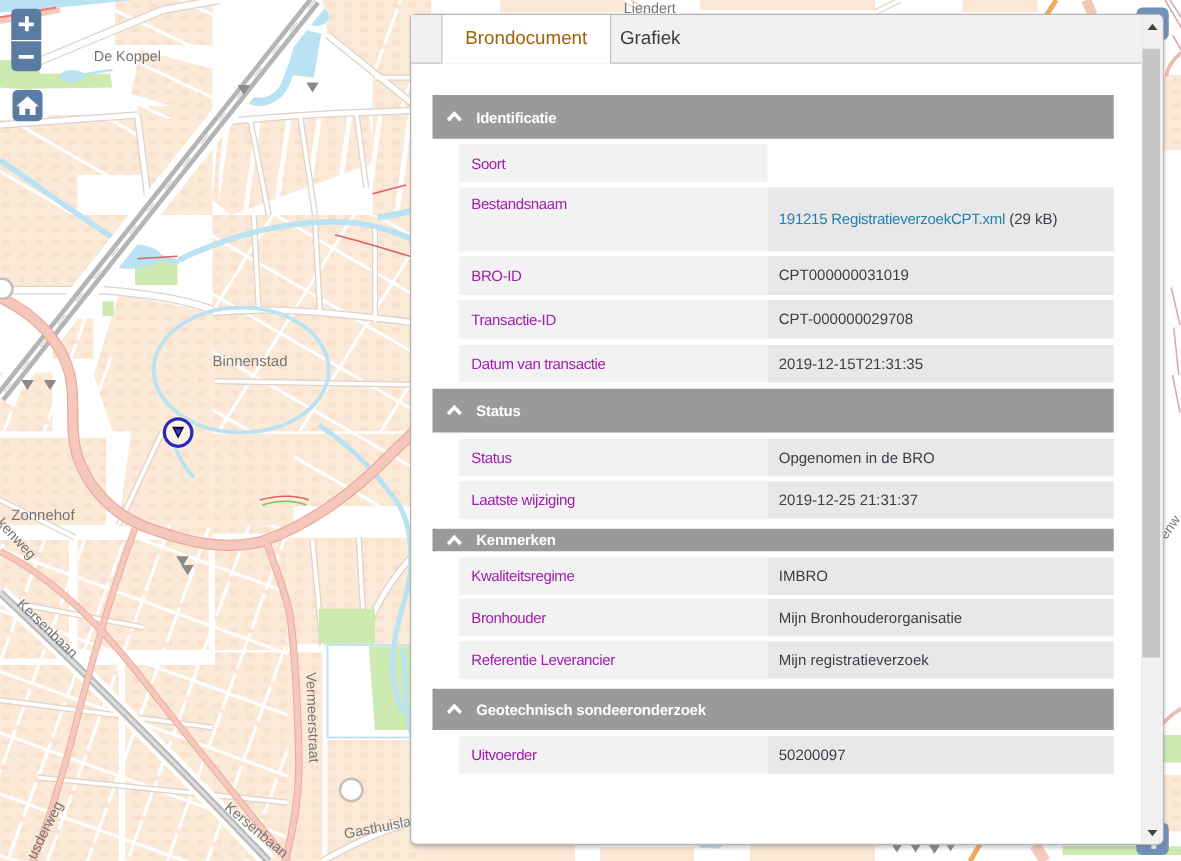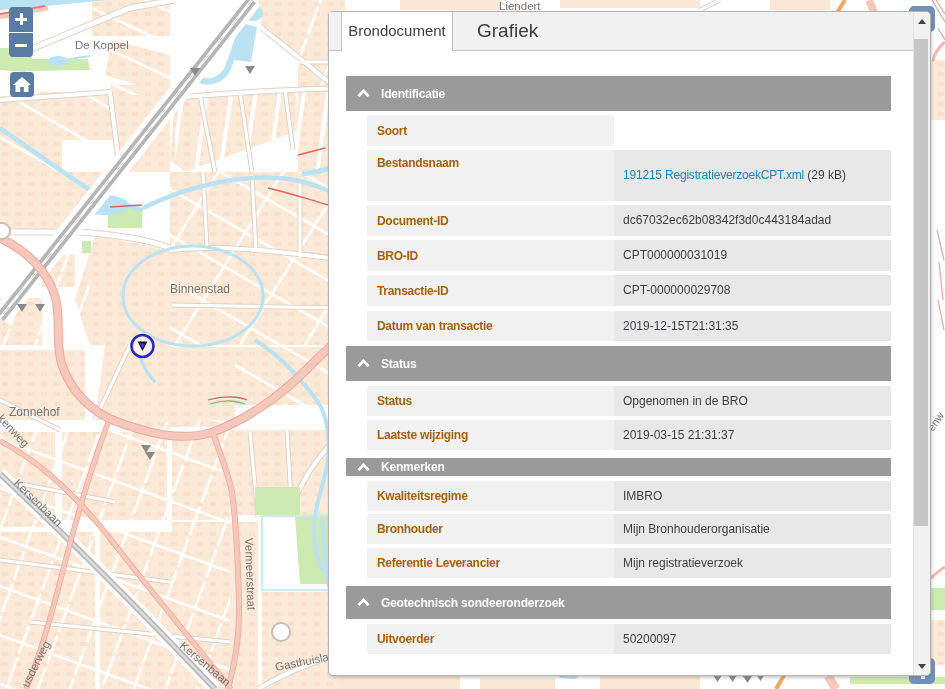--- a/index.html
+++ b/index.html
@@ -19,38 +19,38 @@
   
   .cbtn{position:absolute;width:26px;height:26px;background:#7191ba;border-radius:5px;}
   #cbtn-top{left:909px;top:6px;}
   #cbtn-bot{left:909px;top:658px;}
   #cbtn-bot::after{content:"";position:absolute;left:12px;top:18px;width:4px;height:3px;background:#fff;}
   
   #panel{position:absolute;left:328px;top:11px;width:603px;height:665px;
          background:#fff;border:1px solid #b4b4b4;border-radius:5px;box-sizing:border-box;box-shadow:1px 2px 3px rgba(110,110,110,0.35);}
   #tabbar{position:absolute;left:0;top:0;width:584px;height:39px;background:#f1f1f1;
           border-bottom:1px solid #c3c3c3;box-sizing:border-box;}
-  #tab-active{position:absolute;left:12px;top:0;width:112px;height:39px;background:#fff;
+  #tab-active{position:absolute;left:24px;top:0;width:136px;height:39px;background:#fff;
           border-left:1px solid #c3c3c3;border-right:1px solid #c3c3c3;box-sizing:border-box;
-          font-size:15px;color:#404040;text-align:center;line-height:38px;}
-  #tab-inactive{position:absolute;left:148px;top:0;height:39px;font-size:19px;color:#3c3c3c;line-height:38px;}
+          font-size:15px;color:#a16207;text-align:center;line-height:38px;}
+  #tab-inactive{position:absolute;left:167px;top:0;height:39px;font-size:15px;color:#3c3c3c;line-height:38px;}
   
   #sbar{position:absolute;right:0;top:0;width:17px;height:663px;background:#f1f1f1;
         border-left:1px solid #e2e2e2;box-sizing:border-box;border-radius:0 4px 4px 0;}
   #sb-thumb{position:absolute;left:0px;top:27px;width:14px;height:487px;background:#c6c6c6;}
   .sb-arrow{position:absolute;left:3.5px;width:0;height:0;border-left:4.5px solid transparent;border-right:4.5px solid transparent;}
   #sb-up{top:7px;border-bottom:5.5px solid #424242;}
   #sb-down{top:652px;border-top:5.5px solid #424242;}
   
   #tbl{position:absolute;left:346px;top:76px;width:545px;font-size:12px;}
   .shead{position:relative;width:545px;background:#9a9a9a;color:#fff;font-weight:bold;letter-spacing:-0.2px;
          display:flex;align-items:center;}
   .shead .chev{margin:0 11px 0 11px;}
   .trow{position:relative;margin-left:21px;width:524px;display:flex;}
-  .tlbl{width:247px;background:#f2f2f2;font-weight:bold;color:#a16207;letter-spacing:-0.3px;
+  .tlbl{width:247px;background:#f2f2f2;font-weight:normal;color:#a21caf;letter-spacing:-0.3px;
         padding-left:10px;box-sizing:border-box;display:flex;align-items:center;}
   .tval{width:277px;background:#e8e8e8;color:#3a3e44;
         padding-left:9px;box-sizing:border-box;display:flex;align-items:center;line-height:25px;}
   a.lnk{color:#2380ae;text-decoration:none;letter-spacing:-0.2px;}
 </style>
 </head>
 <body>
 <svg id="map" viewBox="0 0 945 689">
 <defs>
 <pattern id="bld" width="13" height="10" patternUnits="userSpaceOnUse">
@@ -319,45 +319,41 @@
   <div class="trow" style="height:31px;margin-top:4px">
       <div class="tlbl">Soort</div>
     </div>
   <div class="trow" style="height:51px;margin-top:4px">
       <div class="tlbl" style="align-items:flex-start;padding-top:6px">Bestandsnaam</div>
       <div class="tval">
         <span><a class="lnk">191215 RegistratieverzoekCPT.xml</a> (29 kB)</span>
       </div>
     </div>
   <div class="trow" style="height:31px;margin-top:4px">
-      <div class="tlbl">Document-ID</div>
-      <div class="tval">dc67032ec62b08342f3d0c443184adad</div>
-    </div>
-  <div class="trow" style="height:31px;margin-top:4px">
       <div class="tlbl">BRO-ID</div>
       <div class="tval">CPT000000031019</div>
     </div>
   <div class="trow" style="height:31px;margin-top:4px">
       <div class="tlbl">Transactie-ID</div>
       <div class="tval">CPT-000000029708</div>
     </div>
   <div class="trow" style="height:30px;margin-top:5px">
       <div class="tlbl">Datum van transactie</div>
       <div class="tval">2019-12-15T21:31:35</div>
     </div>
   <div class="shead" style="height:35px;margin-top:5px"><svg class="chev" width="13" height="9" viewBox="0 0 13 9">
         <polyline points="1.5,7.2 6.5,1.8 11.5,7.2" fill="none" stroke="#fff" stroke-width="2.8"></polyline>
       </svg>Status</div>
   <div class="trow" style="height:30px;margin-top:5px">
       <div class="tlbl">Status</div>
       <div class="tval">Opgenomen in de BRO</div>
     </div>
   <div class="trow" style="height:30px;margin-top:4px">
       <div class="tlbl">Laatste wijziging</div>
-      <div class="tval">2019-03-15 21:31:37</div>
+      <div class="tval">2019-12-25 21:31:37</div>
     </div>
   <div class="shead" style="height:18px;margin-top:8px"><svg class="chev" width="13" height="9" viewBox="0 0 13 9">
         <polyline points="1.5,7.2 6.5,1.8 11.5,7.2" fill="none" stroke="#fff" stroke-width="2.8"></polyline>
       </svg>Kenmerken</div>
   <div class="trow" style="height:30px;margin-top:5px">
       <div class="tlbl">Kwaliteitsregime</div>
       <div class="tval">IMBRO</div>
     </div>
   <div class="trow" style="height:30px;margin-top:3px">
       <div class="tlbl">Bronhouder</div>

